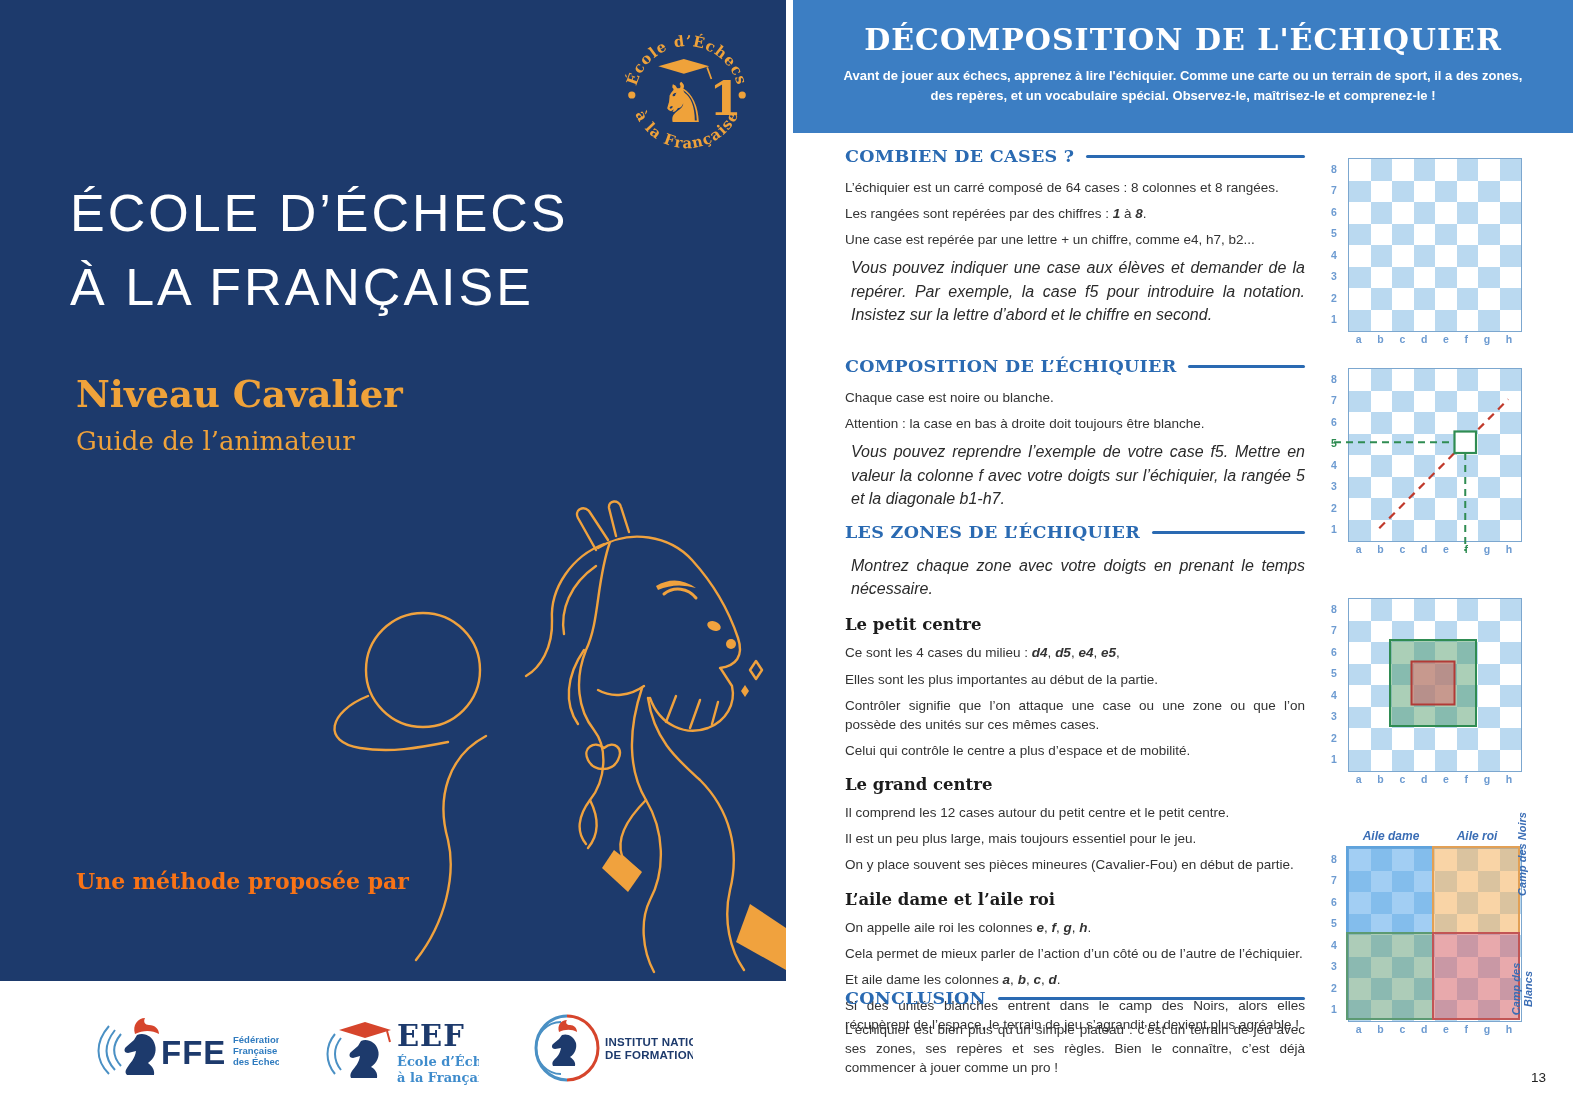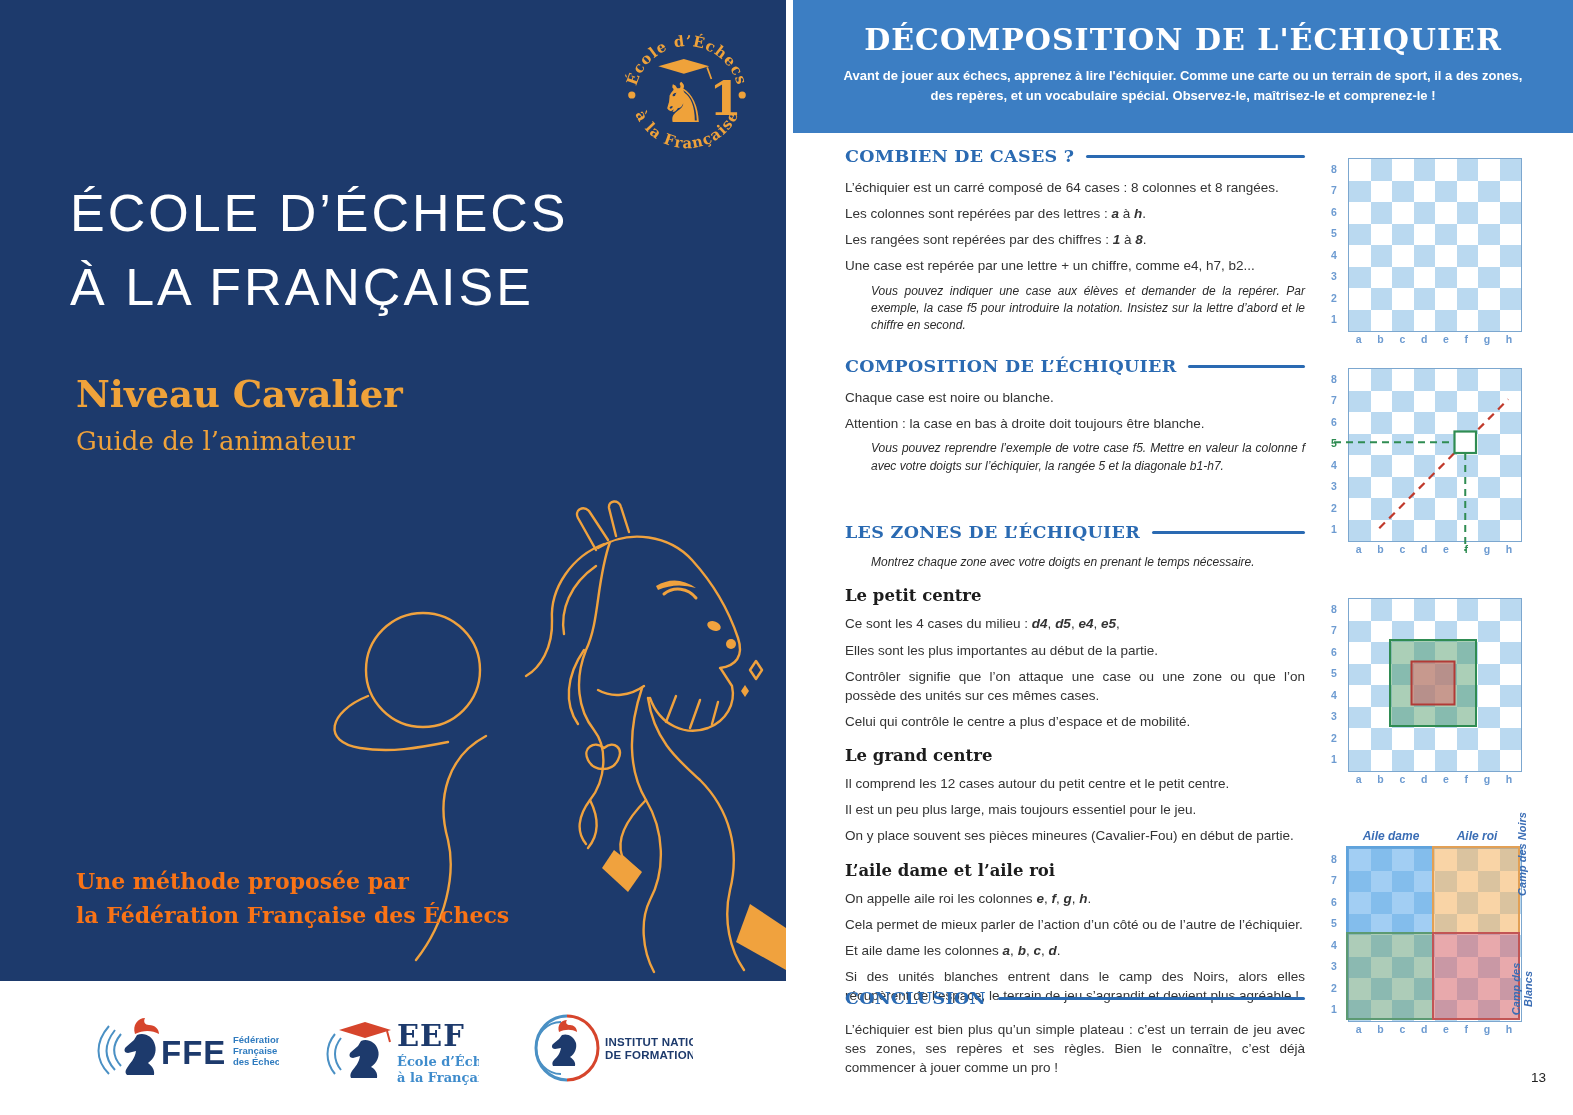--- a/index.html
+++ b/index.html
@@ -28,21 +28,21 @@
   .band{position:absolute;left:7px;right:0;top:0;height:133px;background:#3c7ec3;color:#fff;text-align:center;}
   .band h1{margin:22px 0 0;font-family:"DejaVu Serif",serif;font-weight:bold;font-size:30px;letter-spacing:1px;}
   .band p{width:690px;margin:9px auto 0;font-size:13px;font-weight:bold;line-height:1.5;}
 
   .sec{position:absolute;left:59px;width:460px;}
   .sec-head{display:flex;align-items:center;gap:12px;margin:0 0 12px;color:#2a6ab2;
        font-family:"DejaVu Serif",serif;font-size:17.5px;font-weight:bold;letter-spacing:.3px;white-space:nowrap;}
   .sec-head .rule{flex:1;height:3px;background:#2a6ab2;border-radius:2px;min-width:30px;}
   p.body{font-size:13.5px;color:#333;margin:0 0 7px;line-height:1.42;text-align:justify;}
   p.body strong em{font-weight:bold;font-style:italic;}
-  p.note{font-size:12px;font-style:italic;color:#2b2b2b;margin:6px 0 0 26px;line-height:1.45;text-align:justify;}
+  p.note{font-size:16px;font-style:italic;color:#2b2b2b;margin:6px 0 0 6px;line-height:1.45;text-align:justify;}
   h3.sub{font-family:"DejaVu Serif",serif;font-size:16.5px;font-weight:bold;color:#1c1c1c;margin:15px 0 9px;}
 
   
   .board{position:absolute;}
   .board .grid{position:relative;width:172px;height:172px;border:1.5px solid #7ca7cf;
        display:grid;grid-template-columns:repeat(8,1fr);grid-template-rows:repeat(8,1fr);}
   .board .overlay{position:absolute;left:-1.5px;top:-1.5px;width:172px;height:172px;overflow:visible;}
   .board .ranks{position:absolute;left:-17px;top:0;height:172px;display:flex;flex-direction:column;
        justify-content:space-around;align-items:center;}
   .board .files{position:absolute;left:0;top:175px;width:172px;display:flex;justify-content:space-around;}
@@ -115,21 +115,20 @@
       <path d="M 348 302 C 330 320 318 340 324 358 L 342 374"></path>
       <path d="M 290 262 C 284 250 296 242 306 250 C 316 242 326 250 320 262 C 314 274 296 274 290 262 Z"></path>
       <polygon points="316,352 344,374 330,394 304,370" fill="#f0a23e" stroke="none"></polygon>
       <polygon points="452,406 488,430 488,472 438,444" fill="#f0a23e" stroke="none"></polygon>
       <path d="M 452 172 l 6 -9 l 6 9 l -6 9 Z"></path>
       <path d="M 443 193 l 4 -6 l 4 6 l -4 6 Z" fill="#f0a23e" stroke="none"></path>
     </svg>
 
     <div class="method">
       <div>Une méthode proposée par</div>
-      <div>la Fédération Française des Échecs</div>
     </div>
   </aside>
 
   <div class="logo-strip">
 
     <svg width="186" height="72" viewBox="0 0 186 72">
       <path d="M 16 14 C 2 30 2 48 16 62" stroke="#4a90c4" stroke-width="2" fill="none"></path>
       <path d="M 22 18 C 11 32 11 46 22 58" stroke="#4a90c4" stroke-width="2" fill="none"></path>
       <path d="M 28 22 C 19 33 19 44 28 54" stroke="#4a90c4" stroke-width="2" fill="none"></path>
       <path d="M34 63 h27 c1-5-2-9-6-12 c6-4 9-11 7-18 c-2-9-11-13-18-10 l-3 5 -8 7 c-3 3-1 6 2 6 l8-2 c-1 8-6 12-9 17 c-2 3-2 5 0 7 z" fill="#1d3a6c"></path>
@@ -175,21 +174,20 @@
       <p>Avant de jouer aux échecs, apprenez à lire l'échiquier. Comme une carte ou un terrain de sport, il a des zones, des repères, et un vocabulaire spécial. Observez-le, maîtrisez-le et comprenez-le !</p>
     </header>
 
     <div class="sec" style="top:146px">
       <h2 class="sec-head">
           <span>COMBIEN DE CASES ?</span>
           <span class="rule"></span>
         </h2>
       <div>
           <p class="body">L’échiquier est un carré composé de 64 cases : 8 colonnes et 8 rangées.</p>
-          <p class="body">Les colonnes sont repérées par des lettres : <strong><em>a</em></strong> à <strong><em>h</em></strong>.</p>
           <p class="body">Les rangées sont repérées par des chiffres : <strong><em>1</em></strong> à <strong><em>8</em></strong>.</p>
           <p class="body">Une case est repérée par une lettre + un chiffre, comme e4, h7, b2...</p>
         </div>
       <p class="note">Vous pouvez indiquer une case aux élèves et demander de la repérer. Par exemple, la case f5 pour introduire la notation. Insistez sur la lettre d’abord et le chiffre en second.</p>
     </div>
 
     <div class="sec" style="top:356px">
       <h2 class="sec-head">
           <span>COMPOSITION DE L’ÉCHIQUIER</span>
           <span class="rule"></span>

